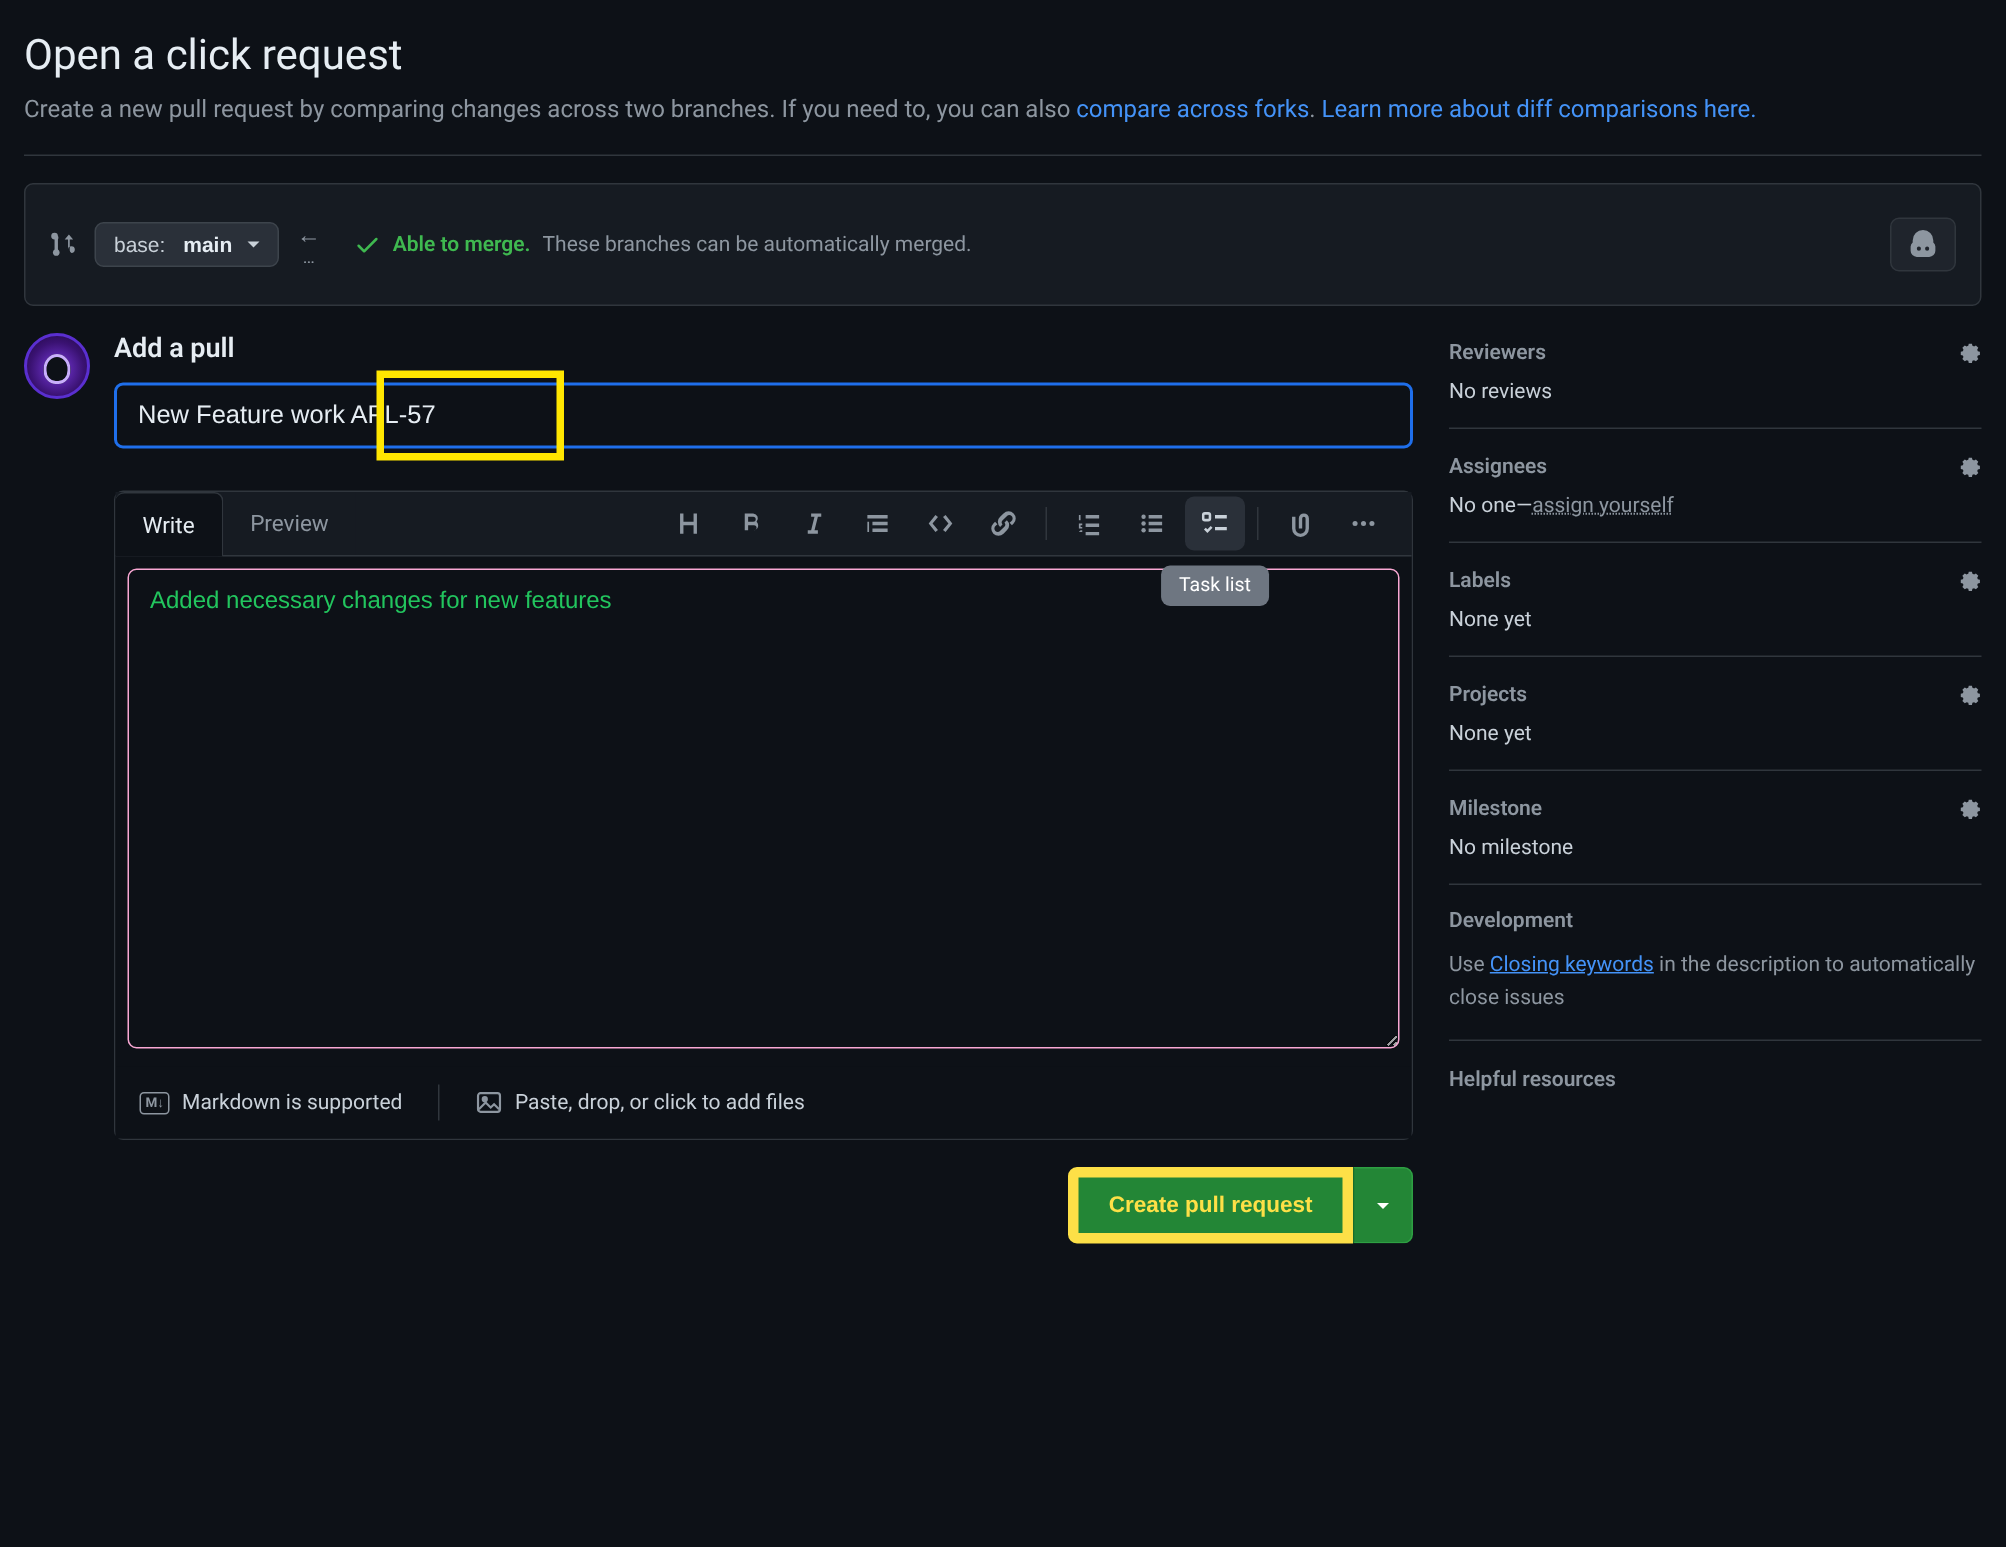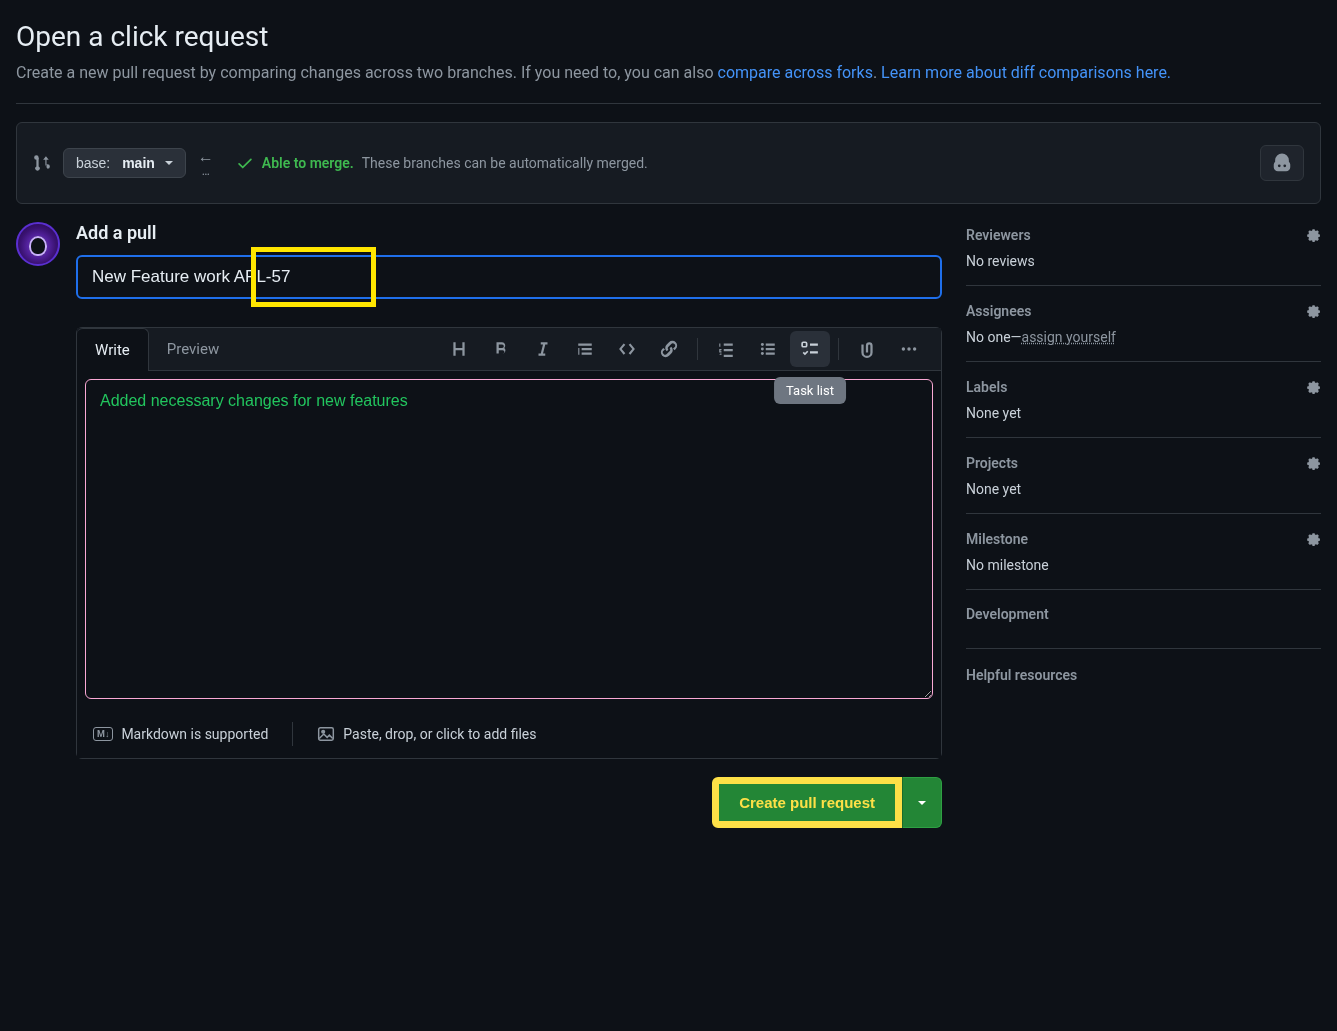--- a/index.html
+++ b/index.html
@@ -448,17 +448,20 @@
             </svg>
           </span>
       </div>
       <div class="side-value">No milestone</div>
     </div>
 
     <div class="side-section">
       <div class="side-header">
         <span class="side-title">Development</span>
       </div>
+      <div class="dev-text">
+        <span>Use </span><span class="dev-link">Closing keywords</span><span> in the description to automatically close issues</span>
+      </div>
     </div>
 
     <div class="helpful">Helpful resources</div>
   </div>
 </div>
 
 </body></html>

